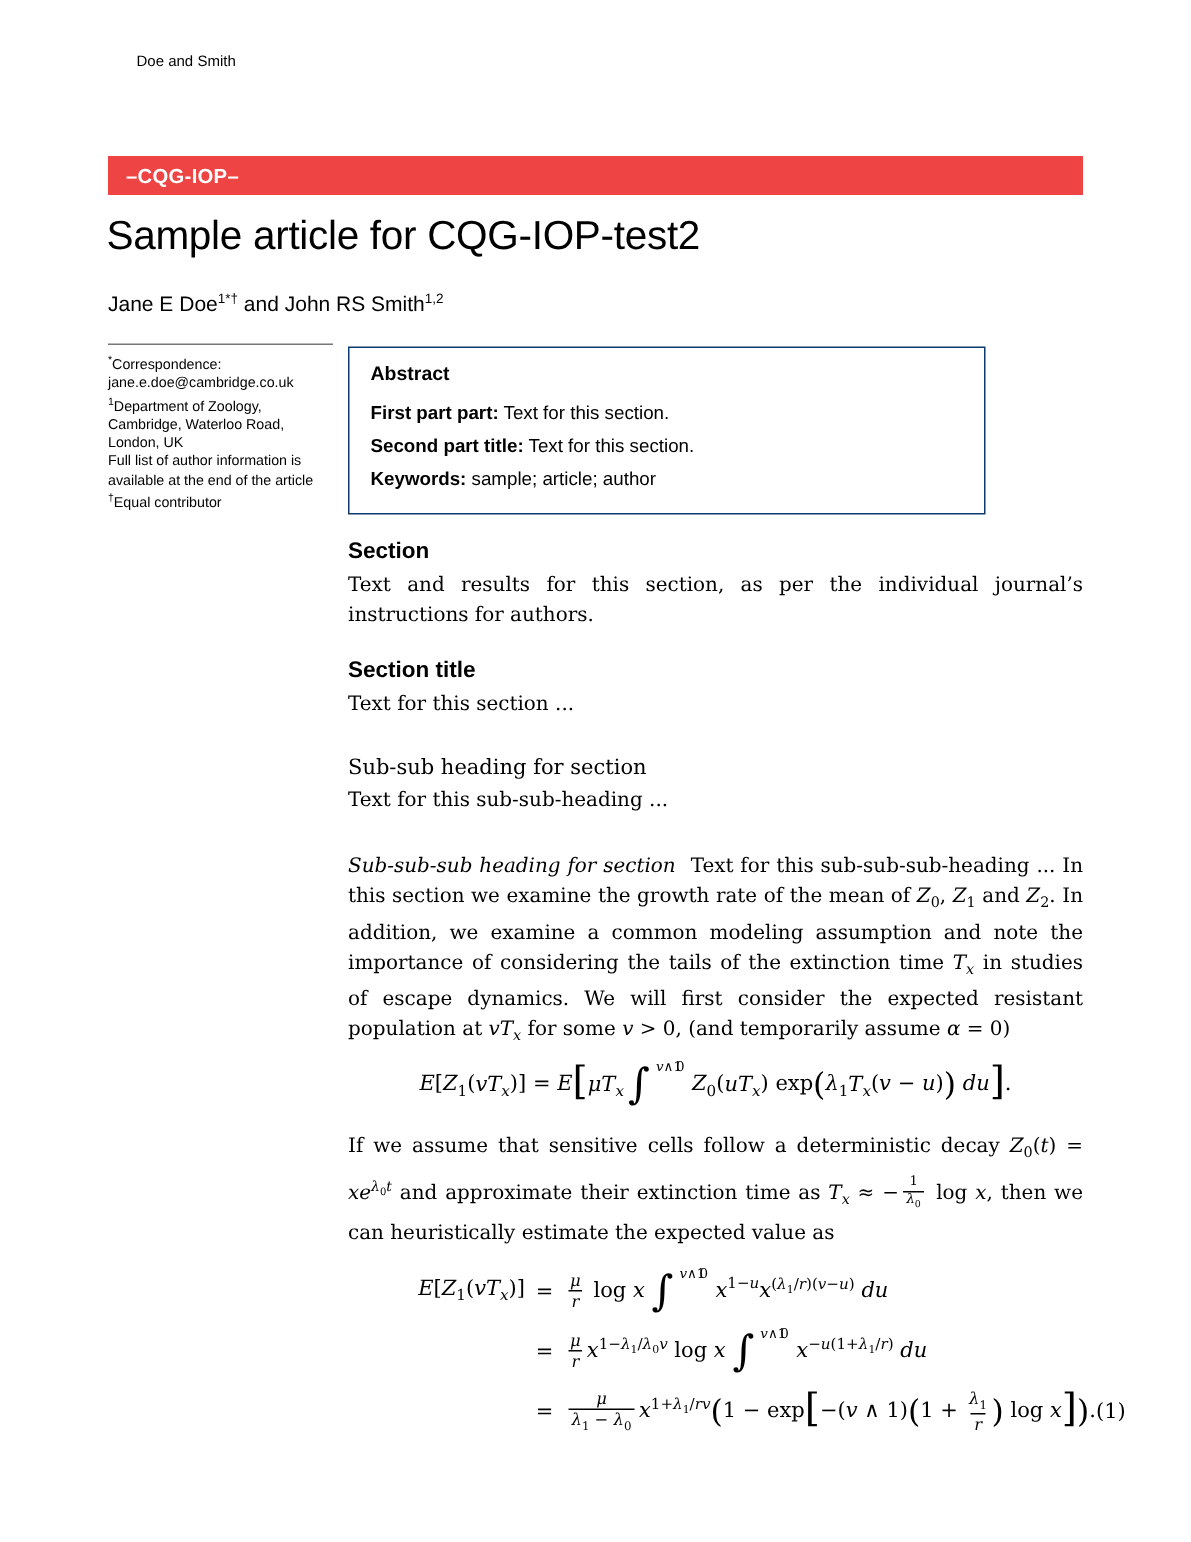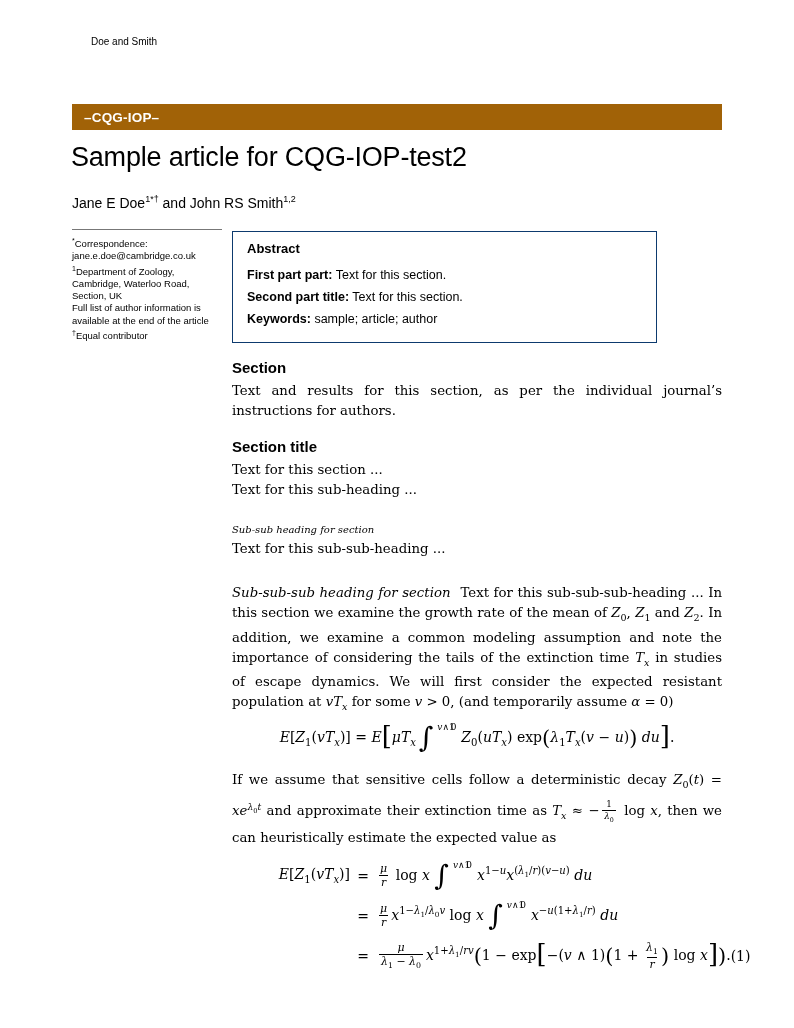--- a/index.html
+++ b/index.html
@@ -36,21 +36,21 @@
   }
   .abstract-heading { font-weight:bold; font-size:13px; margin-bottom:8px; }
   .abstract-item { font-size:12.5px; line-height:22px; }
   .abstract-item b { font-weight:bold; }
 
   .content-col { position:absolute; left:232px; top:359px; width:490px; }
 
   .sec-h { font-size:15px; font-weight:bold; margin:0 0 5px; }
   .sec-h.spaced { margin-top:17px; }
   .sub-h { font-size:12.5px; font-weight:bold; margin:28px 0 5px; }
-  .subsub-h { font-family:"DejaVu Serif", serif; font-size:10px; font-style:italic; font-weight:normal; margin:24px 0 4px; }
+  .subsub-h { font-family:"DejaVu Serif", serif; font-size:14px; font-weight:normal; margin:24px 0 4px; }
 
   p.body { font-family:"DejaVu Serif", serif; font-size:13.3px; line-height:20px; }
   p.just { text-align:justify; }
   p.runin-p { margin-top:24px; }
   p.est { line-height:22px; margin-top:2px; }
   .runin { font-style:italic; margin-right:10px; }
   p.body i, .eq i { font-family:"DejaVu Serif", serif; font-style:italic; }
   p.body sup { font-size:70%; }
   p.body sub, .eq sub { font-size:72%; }
   .eq sup { font-size:72%; }
@@ -86,34 +86,34 @@
   .eq-rhs { text-align:left; white-space:nowrap; }
   .eq-num { text-align:right; }
 </style>
 </head>
 <body>
 
 <div class="page">
 
   <div class="running-head">Doe and Smith</div>
 
-  <div class="banner" style="background: #a16207;">
+  <div class="banner" style="background: #ef4444;">
     <span class="banner-label">–CQG-IOP–</span>
   </div>
 
   <h1 class="title">Sample article for CQG-IOP-test2</h1>
 
   <div class="authors">Jane E Doe<sup>1*†</sup> and John RS Smith<sup>1,2</sup></div>
 
   <aside class="margin-notes">
     <div><sup>*</sup>Correspondence:</div>
     <div>jane.e.doe@cambridge.co.uk</div>
     <div><sup>1</sup>Department of Zoology,</div>
     <div>Cambridge, Waterloo Road,</div>
-    <div>Section, UK</div>
+    <div>London, UK</div>
     <div>Full list of author information is</div>
     <div>available at the end of the article</div>
     <div><sup>†</sup>Equal contributor</div>
   </aside>
 
   <section class="abstract-box" style="border-color: rgb(13, 58, 110);">
     <div class="abstract-heading">Abstract</div>
     <div class="abstract-item">
       <b>First part part:</b><span> Text for this section.</span>
     </div>
@@ -126,21 +126,20 @@
   </section>
 
   <main class="content-col">
 
     <h2 class="sec-h">Section</h2>
     <p class="body just">Text and results for this section, as per the individual journal’s instructions for authors.</p>
 
     <h2 class="sec-h spaced">Section title</h2>
     <p class="body">Text for this section ...</p>
 
-    <p class="body">Text for this sub-heading ...</p>
 
     <h4 class="subsub-h">Sub-sub heading for section</h4>
     <p class="body">Text for this sub-sub-heading ...</p>
 
     <p class="body just runin-p">
       <i class="runin">Sub-sub-sub heading for section</i><span>Text for this sub-sub-sub-heading ... In this section we examine the growth rate of the mean of <i>Z</i><sub>0</sub>, <i>Z</i><sub>1</sub> and <i>Z</i><sub>2</sub>. In addition, we examine a common modeling assumption and note the importance of considering the tails of the extinction time <i>T<sub>x</sub></i> in studies of escape dynamics. We will first consider the expected resistant population at <i>vT<sub>x</sub></i> for some <i>v</i> &gt; 0, (and temporarily assume <i>α</i> = 0)</span>
     </p>
 
     <div class="eq eq-display"><i>E</i>[<i>Z</i><sub>1</sub>(<i>vT<sub>x</sub></i>)] = <i>E</i><span class="bb">[</span><i>μT<sub>x</sub></i> <span class="int">∫</span><span class="ilim">
           <span class="ul"><i>v</i>∧1</span>

